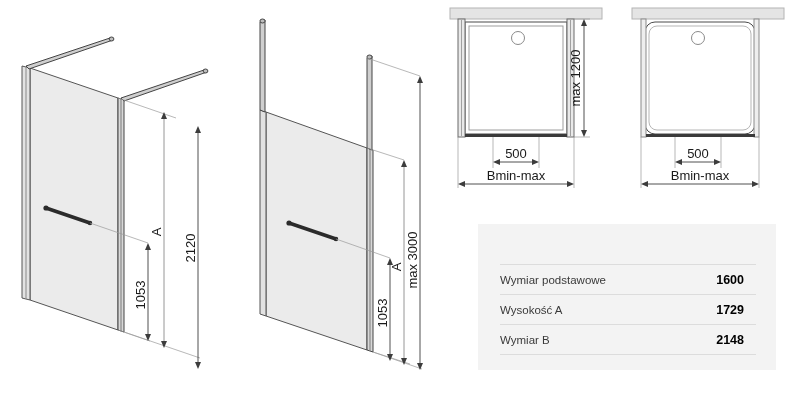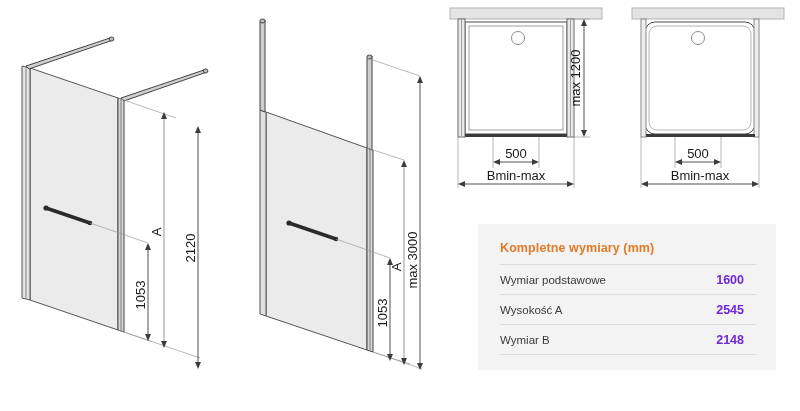--- a/index.html
+++ b/index.html
@@ -29,21 +29,21 @@
     border-collapse:collapse;
   }
   .spec-table tr{height:30px;}
   .spec-table td{
     border-top:1px solid #dcdcdc;
     font-size:11.5px;color:#3a3a3a;
     padding:0;vertical-align:middle;
   }
   .spec-table tr:last-child td{border-bottom:1px solid #dcdcdc;margin-left:48px;}
   .spec-table td.val{
-    text-align:right;font-weight:bold;color:#6d28d9;font-size:12.5px;
+    text-align:right;font-weight:bold;color:#000000;font-size:12.5px;
     padding-right:12px;
   }
 </style>
 </head>
 <body>
 
 <div class="stage">
 
   <svg class="svgwrap" width="240" height="411" style="left:0;top:0;">
     <g fill="none" stroke="#3c3c3c" stroke-width="1">
@@ -233,30 +233,29 @@
 
     <g>
       <line x1="24" y1="184" x2="136" y2="184" stroke="#3c3c3c" stroke-width=".9"></line>
       <path d="M21,184 l7,-3 l0,6 z" fill="#3c3c3c"></path>
       <path d="M139,184 l-7,-3 l0,6 z" fill="#3c3c3c"></path>
       <text class="dimtxt" x="80" y="180" text-anchor="middle">Bmin-max</text>
     </g>
   </svg>
 
   <div class="spec-panel">
-    <div class="spec-title">Kompletne wymiary (mm)</div>
     <table class="spec-table">
       <tbody>
         <tr>
           <td>Wymiar podstawowe</td>
           <td class="val">1600</td>
         </tr>
         <tr>
           <td>Wysokość A</td>
-          <td class="val">2545</td>
+          <td class="val">1729</td>
         </tr>
         <tr>
           <td>Wymiar B</td>
           <td class="val">2148</td>
         </tr>
       </tbody>
     </table>
   </div>
 
 </div>

